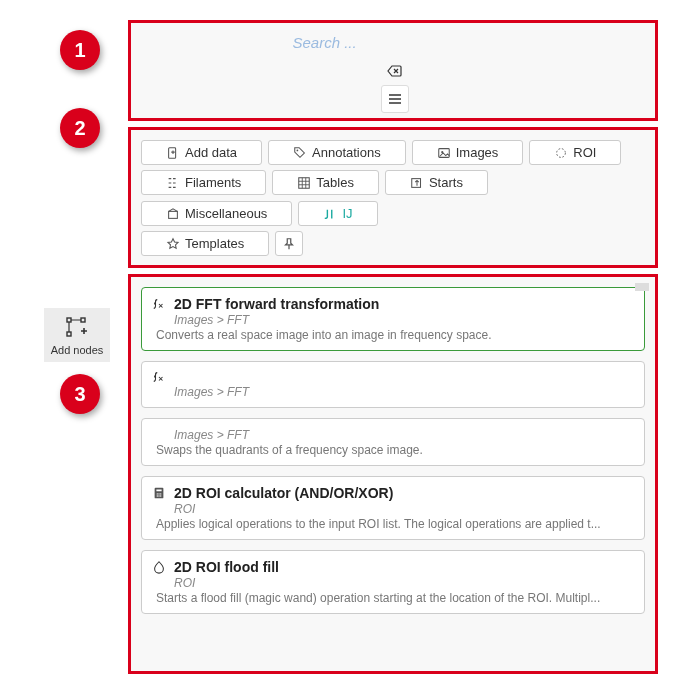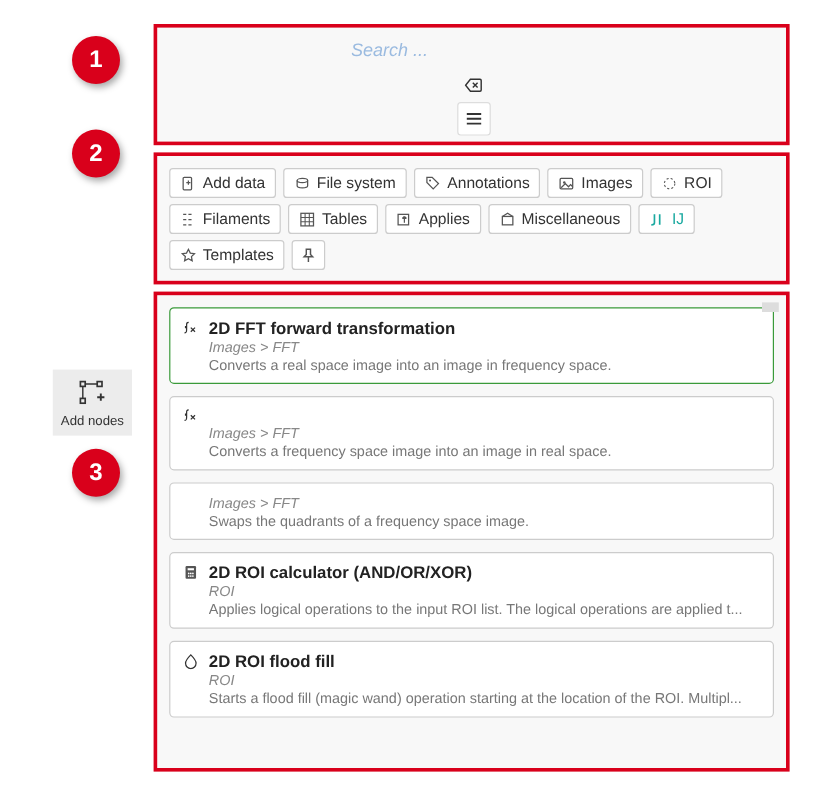--- a/index.html
+++ b/index.html
@@ -59,21 +59,21 @@
   }
   .icon-btn svg { width: 16px; height: 16px; }
   .clear-btn { border: none; background: transparent; }
   
   .cats-section { padding: 10px 10px 4px 10px; }
   .cat-row { display: flex; flex-wrap: wrap; gap: 6px; margin-bottom: 5px; }
   .cat-chip {
     border: 1px solid #ccc;
     background: #fff;
     border-radius: 3px;
-    padding: 4px 8px;
+    padding: 4px 24px;
     display: inline-flex;
     align-items: center;
     gap: 5px;
     font-size: 13px;
     cursor: pointer;
     color: #333;
   }
   .cat-chip svg { width: 14px; height: 14px; flex-shrink: 0; }
   .cat-chip.ij-chip { color: #1aa9a0; }
   .pin-chip { padding: 4px 6px; }
@@ -89,21 +89,21 @@
     background: #fff;
     padding: 8px 10px 8px 10px;
     margin-bottom: 10px;
     cursor: pointer;
   }
   .result-card.selected { border-color: #3a9a3a; }
   .result-head { display: flex; align-items: center; gap: 8px; }
   .result-head svg { width: 14px; height: 14px; flex-shrink: 0; }
   .result-title { font-weight: 600; font-size: 14px; color: #222; }
   .result-path { font-style: italic; color: #888; font-size: 12px; margin-left: 22px; margin-top: 1px; }
-  .result-desc { color: #777; font-size: 12px; margin-left: 22px; margin-top: 1px; white-space: nowrap; overflow: hidden; text-overflow: ellipsis; }
+  .result-desc { color: #777; font-size: 12px; margin-left: 4px; margin-top: 1px; white-space: nowrap; overflow: hidden; text-overflow: ellipsis; }
   
   .side-tab {
     position: absolute;
     left: 44px;
     top: 308px;
     width: 66px;
     background: #ececec;
     text-align: center;
     padding: 8px 2px 6px 2px;
     font-size: 11px;
@@ -222,26 +222,20 @@
 <div class="section cats-section">
   <div class="cat-row" id="cat-row-1">
       <div class="cat-chip">
         <svg viewBox="0 0 16 16">
           <use href="#i-doc-plus"></use>
         </svg>
         <span>Add data</span>
       </div>
       <div class="cat-chip">
         <svg viewBox="0 0 16 16">
-          <use href="#i-disk"></use>
-        </svg>
-        <span>File system</span>
-      </div>
-      <div class="cat-chip">
-        <svg viewBox="0 0 16 16">
           <use href="#i-tag"></use>
         </svg>
         <span>Annotations</span>
       </div>
       <div class="cat-chip">
         <svg viewBox="0 0 16 16">
           <use href="#i-image"></use>
         </svg>
         <span>Images</span>
       </div>
@@ -262,21 +256,21 @@
       <div class="cat-chip">
         <svg viewBox="0 0 16 16">
           <use href="#i-grid"></use>
         </svg>
         <span>Tables</span>
       </div>
       <div class="cat-chip">
         <svg viewBox="0 0 16 16">
           <use href="#i-export"></use>
         </svg>
-        <span>Applies</span>
+        <span>Starts</span>
       </div>
       <div class="cat-chip">
         <svg viewBox="0 0 16 16">
           <use href="#i-box"></use>
         </svg>
         <span>Miscellaneous</span>
       </div>
       <div class="cat-chip ij-chip">
         <svg viewBox="0 0 16 16">
           <use href="#i-ij"></use>
@@ -312,21 +306,20 @@
         <div class="result-path">Images &gt; FFT</div>
         <div class="result-desc">Converts a real space image into an image in frequency space.</div>
       </div>
       <div class="result-card">
         <div class="result-head">
           <svg viewBox="0 0 16 16">
             <use href="#i-fx"></use>
           </svg>
         </div>
         <div class="result-path">Images &gt; FFT</div>
-        <div class="result-desc">Converts a frequency space image into an image in real space.</div>
       </div>
       <div class="result-card">
         <div class="result-path">Images &gt; FFT</div>
         <div class="result-desc">Swaps the quadrants of a frequency space image.</div>
       </div>
       <div class="result-card">
         <div class="result-head">
           <svg viewBox="0 0 16 16">
             <use href="#i-calc"></use>
           </svg>

